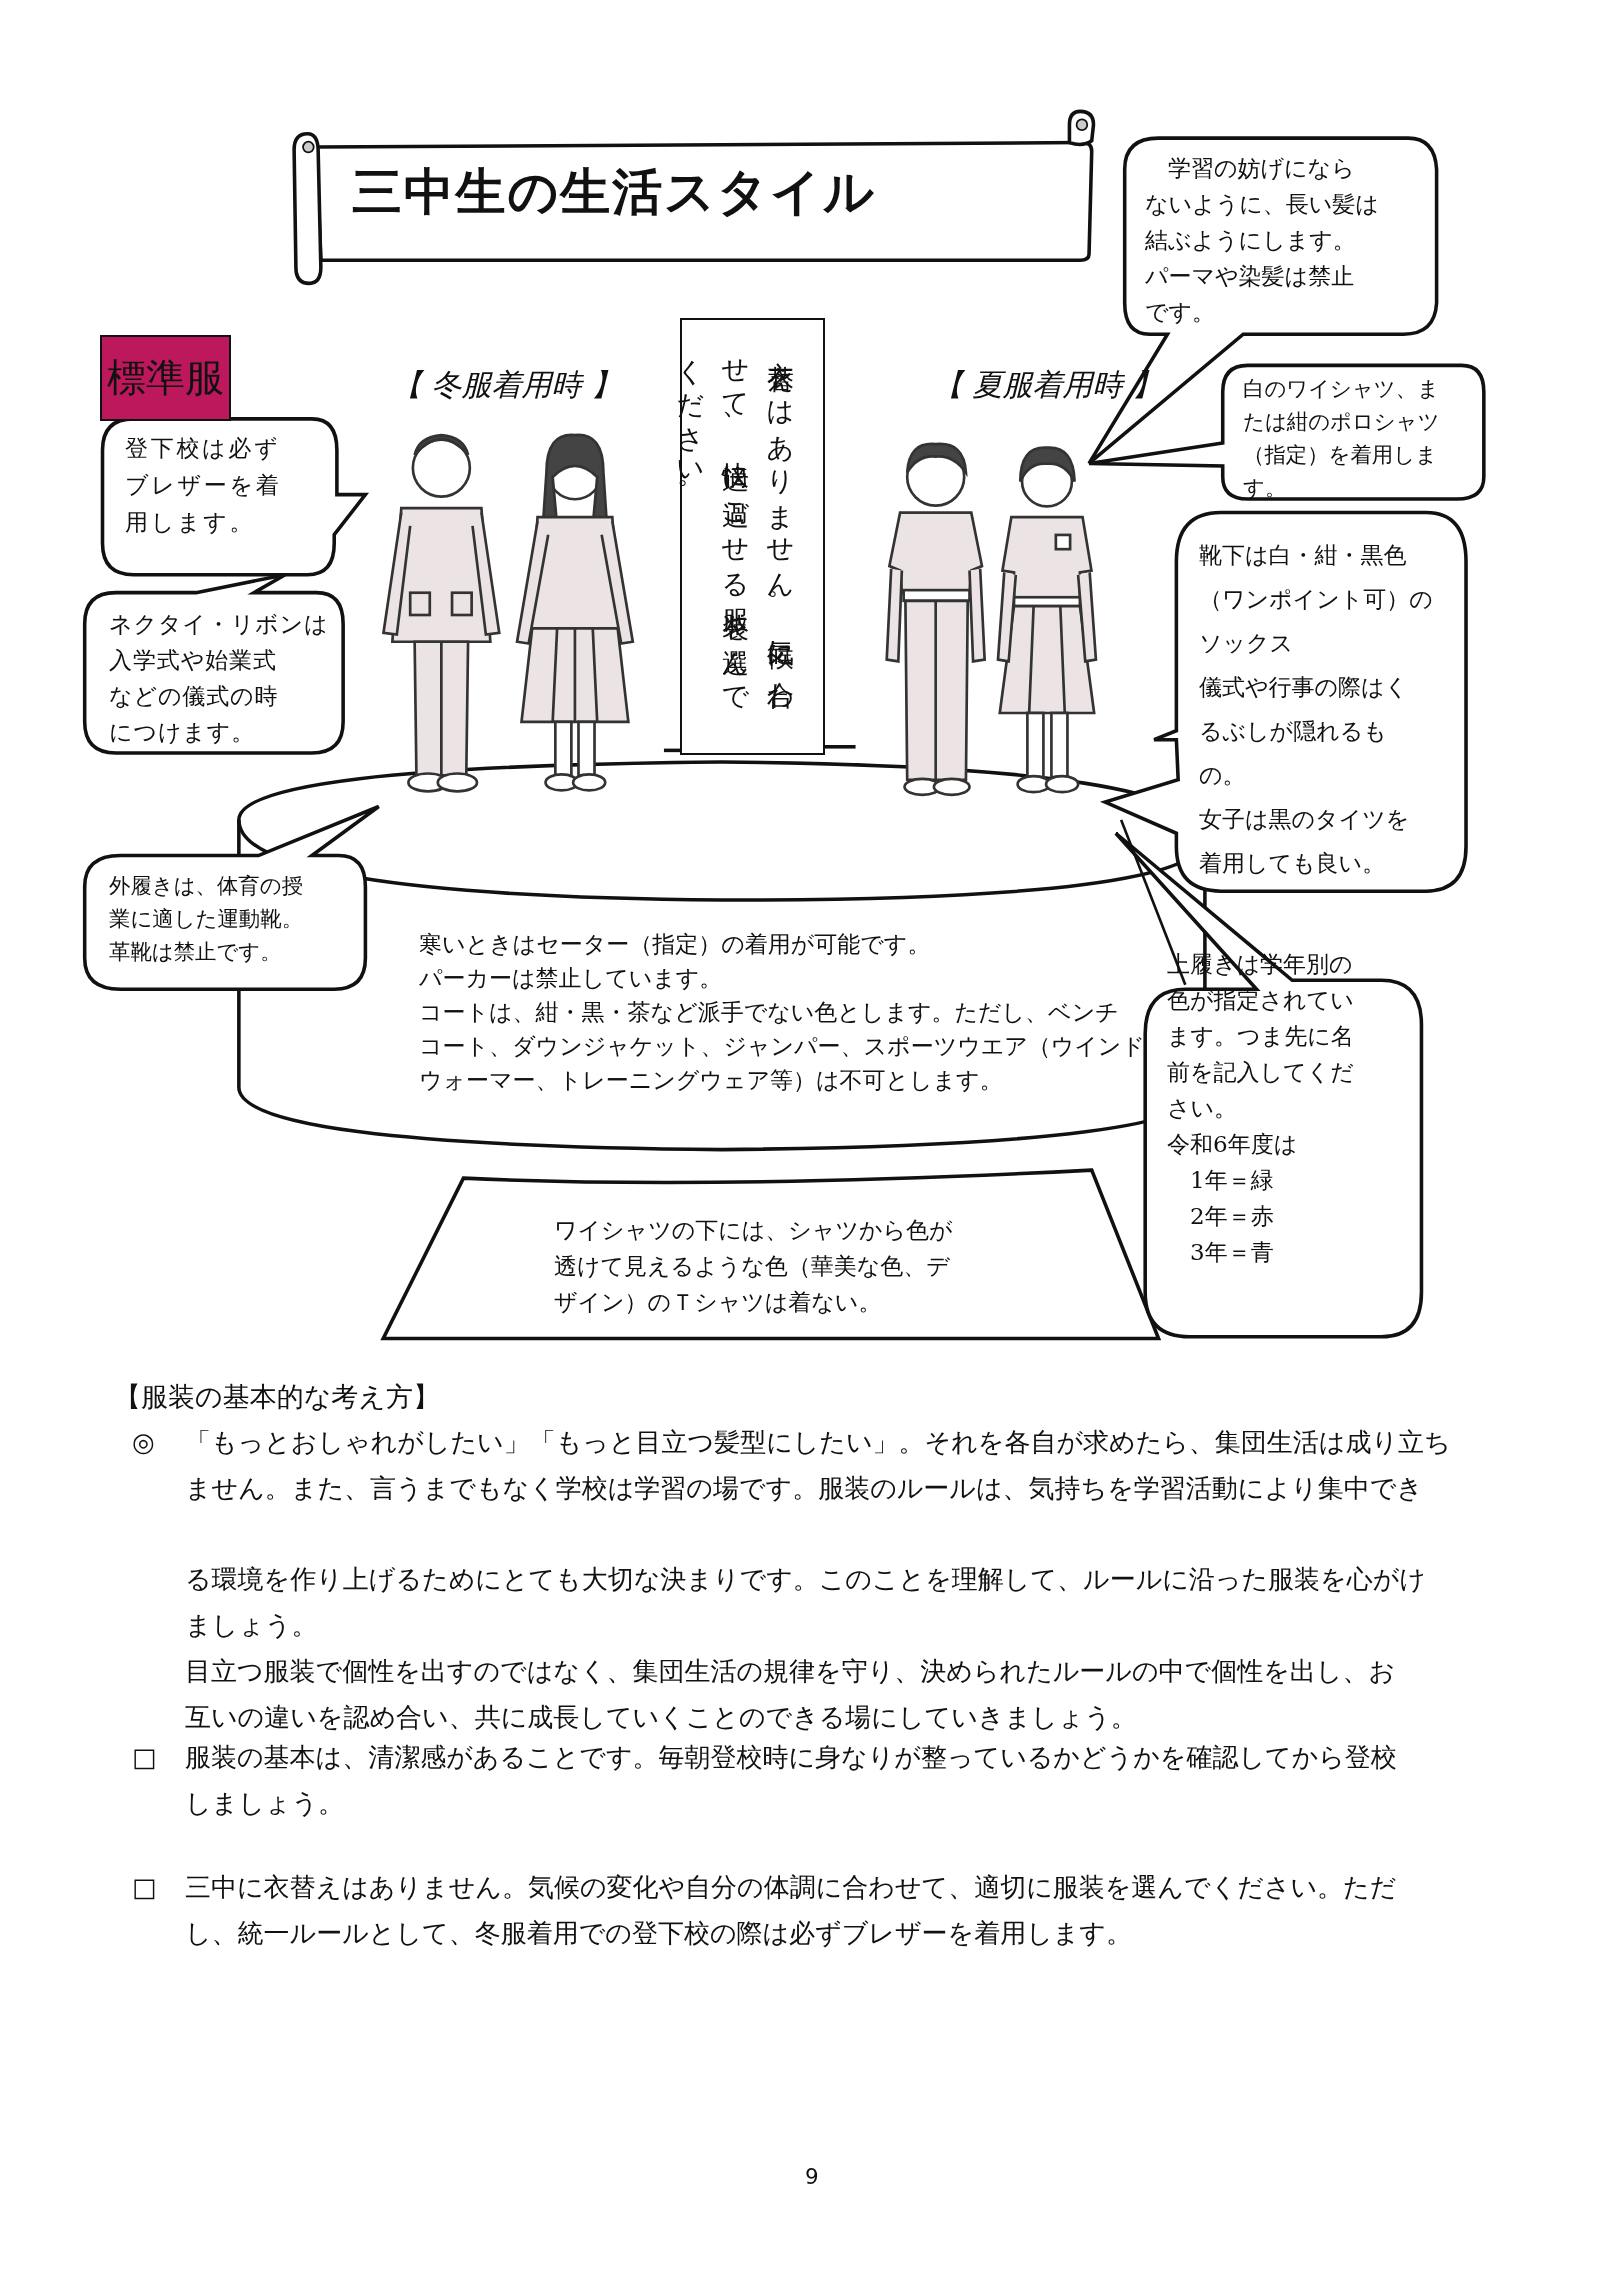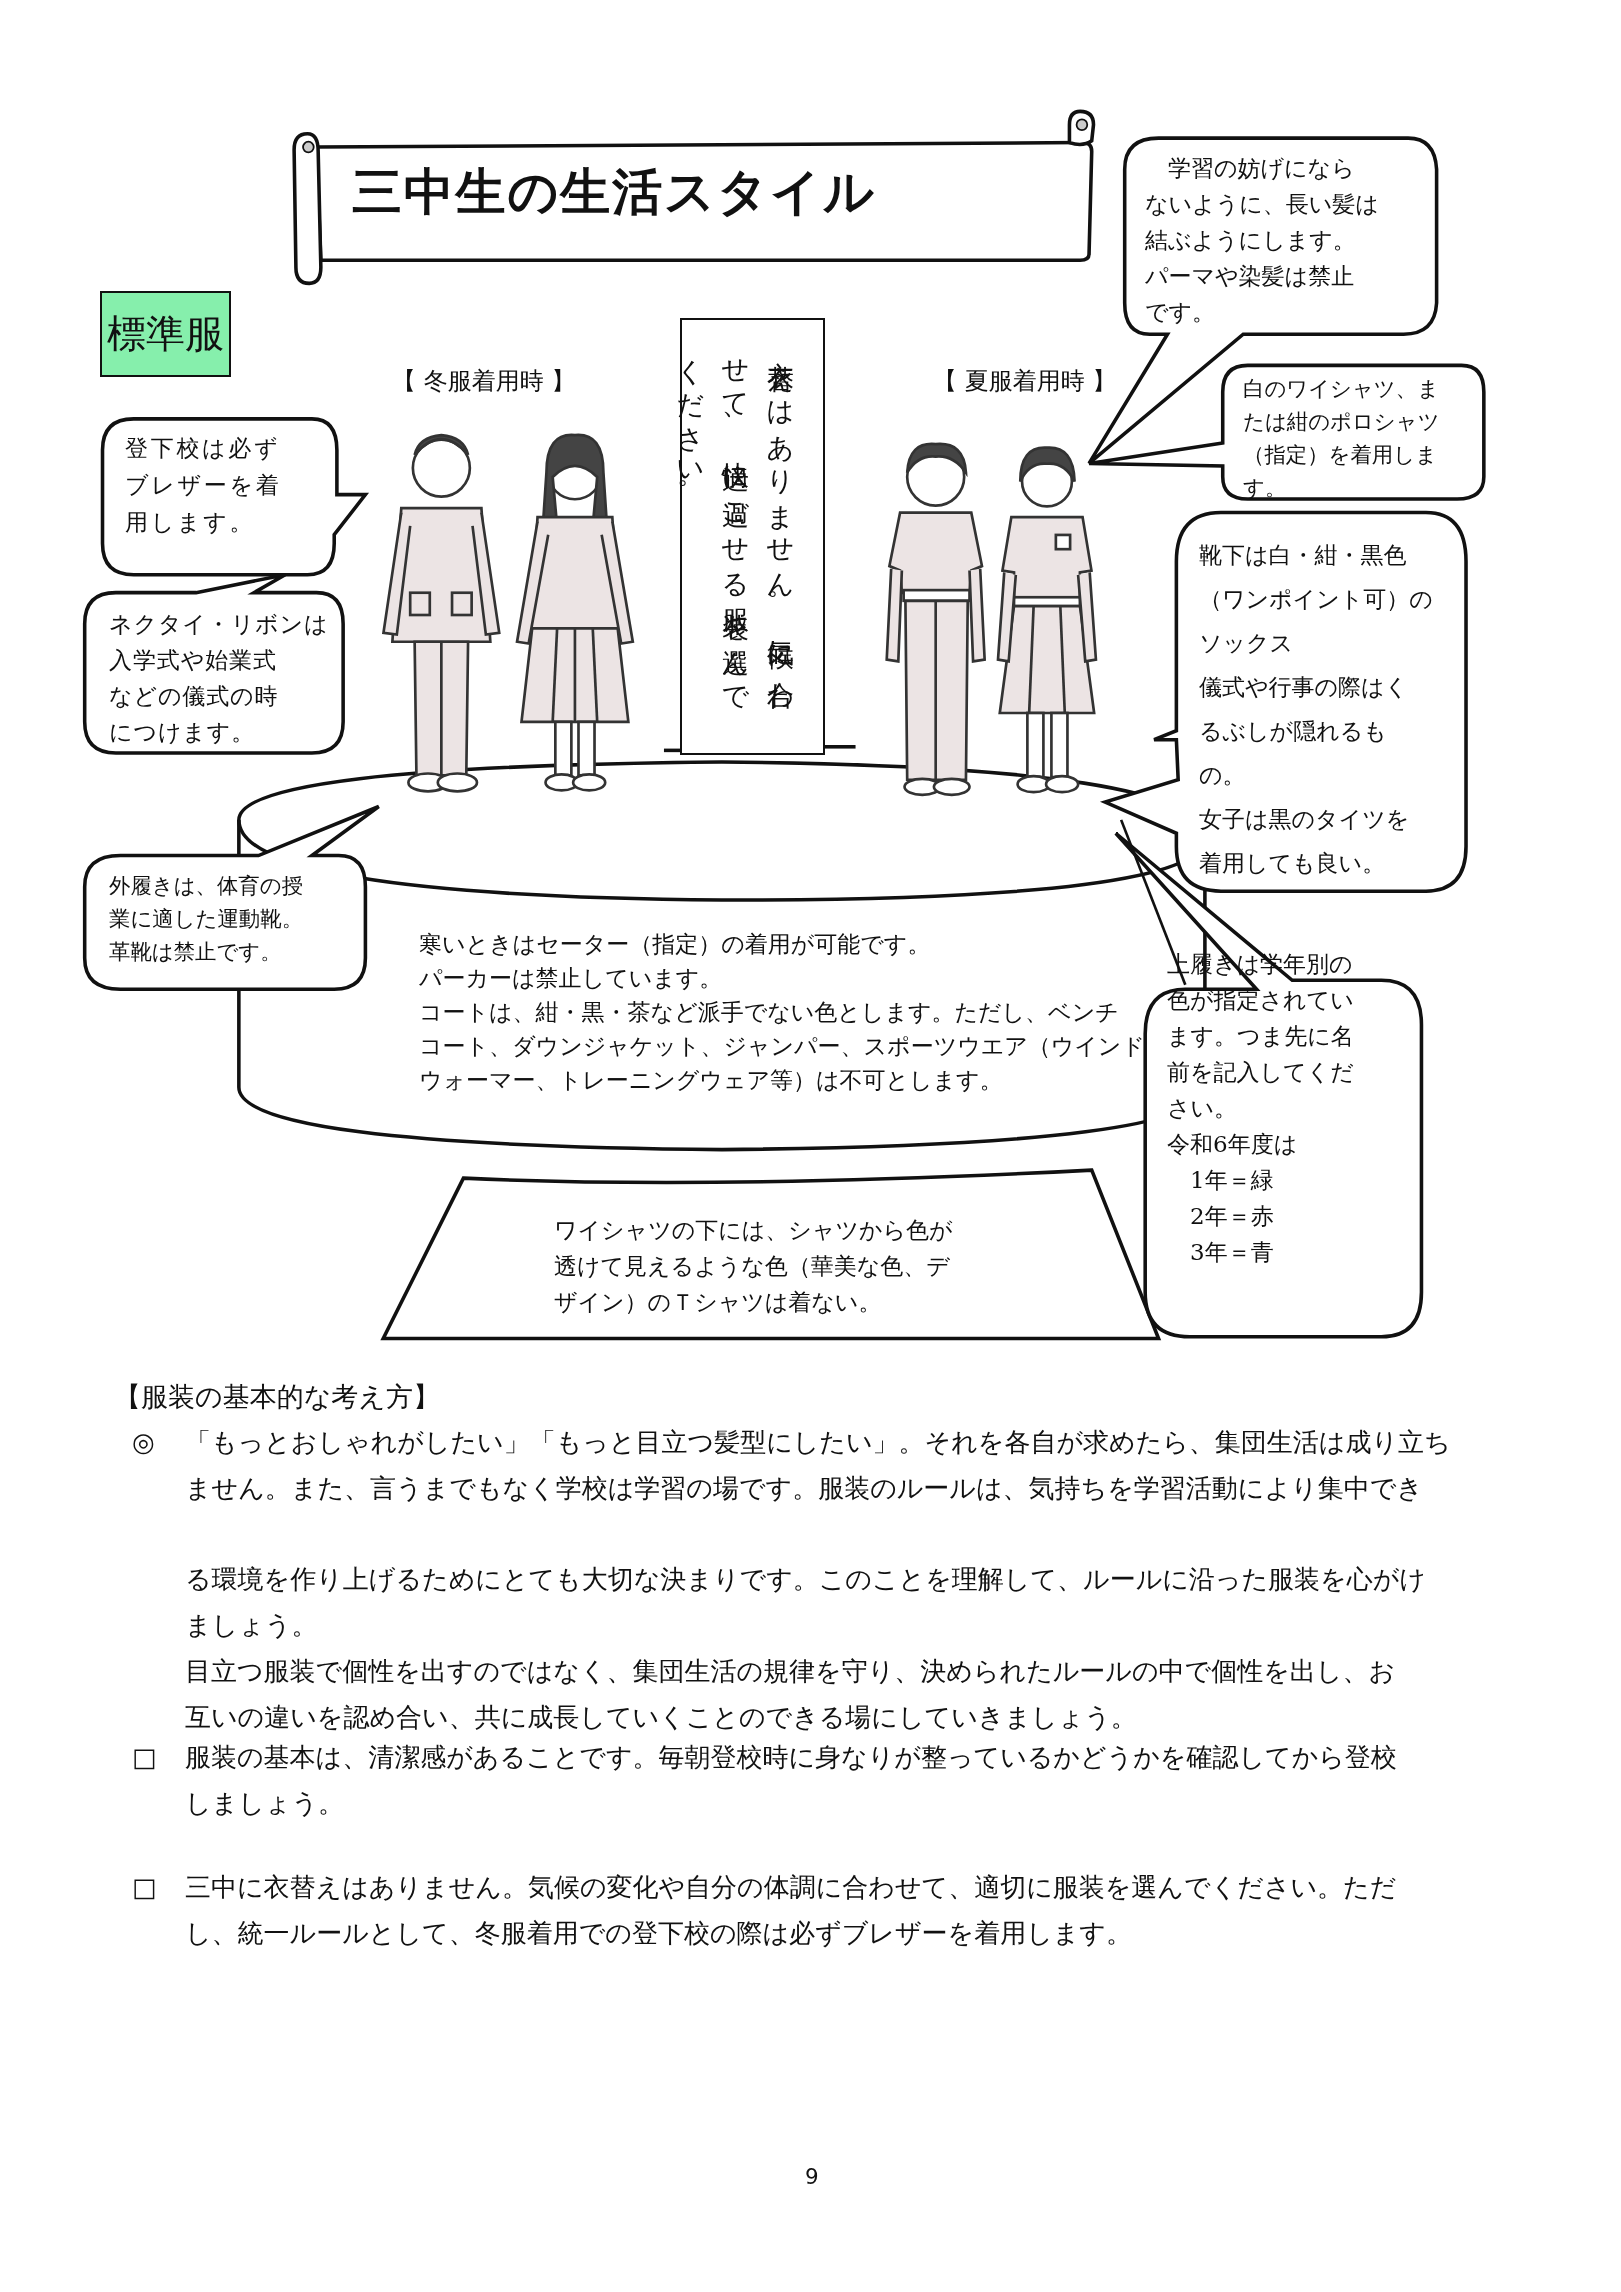--- a/index.html
+++ b/index.html
@@ -2,23 +2,23 @@
 <html style="font-size:14.3px"><head>
 <meta charset="utf-8">
 <style>
   html, body { margin:0; padding:0; background:#ffffff; }
   body { width:1622px; height:2293px; position:relative; overflow:hidden;
          font-family:"DejaVu Serif","Liberation Serif",serif; color:#111; }
   .abs { position:absolute; }
   svg.shapes { position:absolute; left:0; top:0; }
   .title { font-family:"DejaVu Sans","Liberation Sans",sans-serif; font-weight:bold;
            font-size:50px; letter-spacing:1.8px; white-space:nowrap; }
-  .boxlabel { border:2.7px solid #111; background:#86efac; font-family:Liberation Mono, monospace;
-              font-size:39px; display:flex; align-items:center; justify-content:center; }
-  .season { font-family:"DejaVu Sans","Liberation Sans",sans-serif; font-size:24px; white-space:nowrap; }
+  .boxlabel { border:2.7px solid #111; background:#be185d; font-family:Liberation Mono, monospace;
+              font-size:39px; display:flex; align-items:center; justify-content:center;margin-top:44px; }
+  .season { font-family:"DejaVu Sans","Liberation Sans",sans-serif; font-size:30px; white-space:nowrap;font-style:italic; }
   .btext { font-size:23px; line-height:36px; white-space:pre-line; }
   .btext-s { font-size:21.4px; line-height:33px; white-space:pre-line; }
   .vbox { border:2.7px solid #111; background:#fff; box-sizing:border-box; }
   .vtext { writing-mode:vertical-rl; font-size:27px; line-height:45px; letter-spacing:3.6px; white-space:pre-line;
            position:absolute; right:19.6px; top:19.6px; height:392px; }
   .cyltext { font-family:"DejaVu Sans","Liberation Sans",sans-serif; font-size:23px; line-height:34px; white-space:pre-line; }
   .heading { font-family:"DejaVu Sans","Liberation Sans",sans-serif; font-size:27px; white-space:nowrap; }
   .para { font-family:"DejaVu Sans","Liberation Sans",sans-serif; font-size:26px; line-height:46px; }
   .para p { margin:0; }
   .indent { padding-left:76px; }

